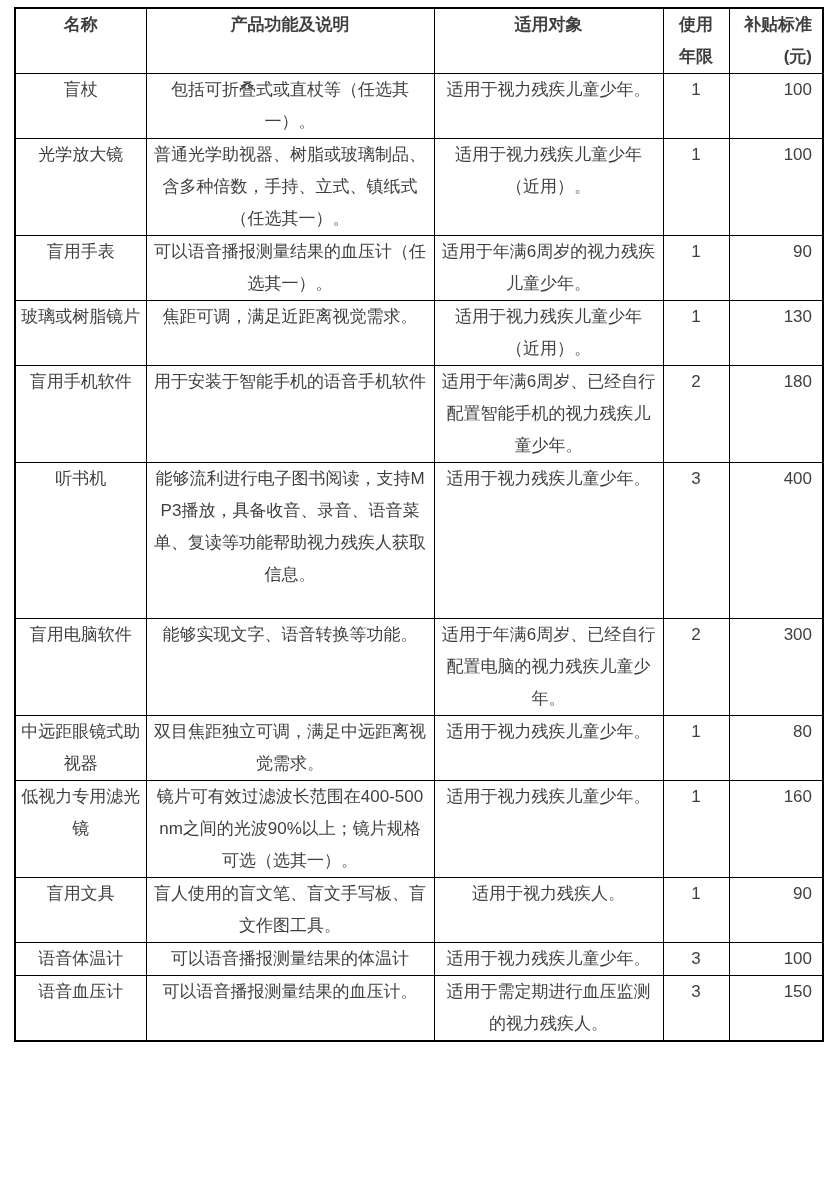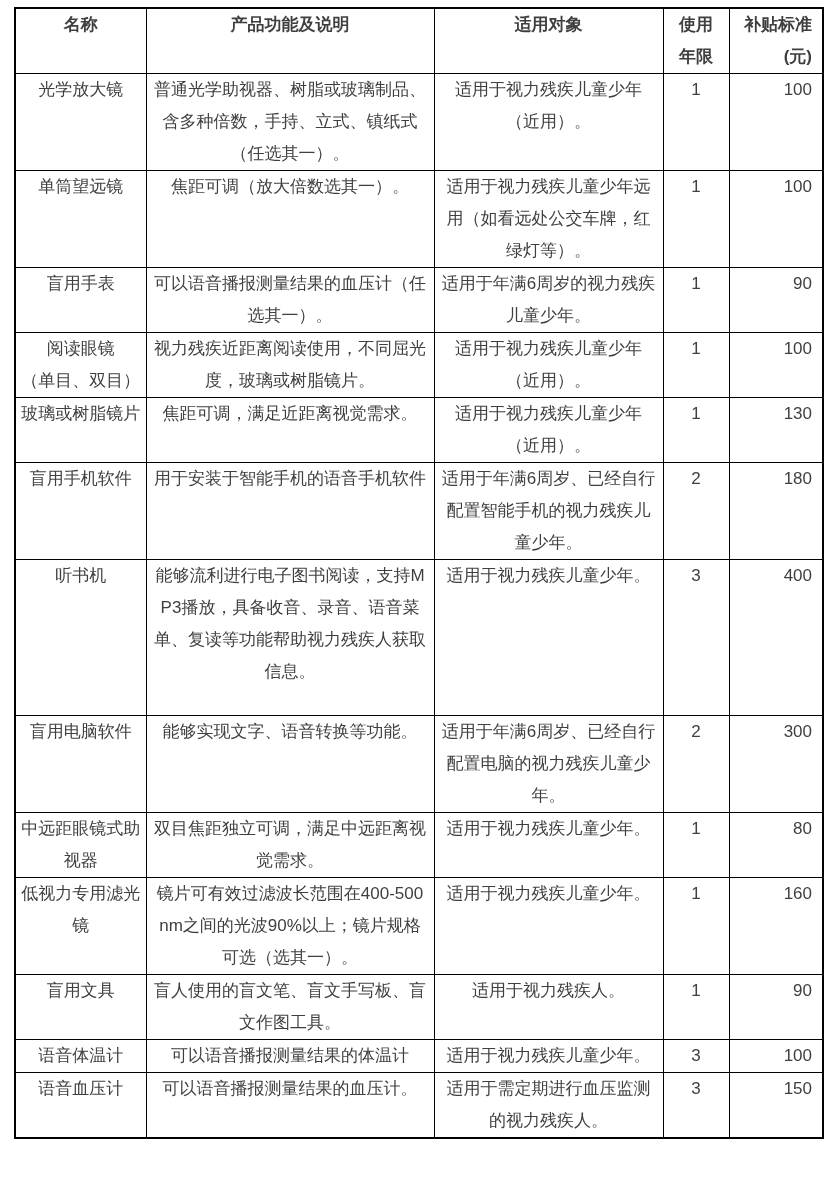--- a/index.html
+++ b/index.html
@@ -59,48 +59,40 @@
       <th class="c1">名称</th>
       <th class="c2">产品功能及说明</th>
       <th class="c3">适用对象</th>
       <th class="c4">使用
 年限</th>
       <th class="c5">补贴标准
 (元)</th>
     </tr>
   </thead>
   <tbody>
+    <tr style="height:65px">
+      <td class="c1">盲杖</td>
+      <td class="c2">包括可折叠式或直杖等（任选其一）。</td>
+      <td class="c3">适用于视力残疾儿童少年。</td>
+      <td class="c4">1</td>
+      <td class="c5">100</td>
+    </tr>
     <tr style="height:96px">
       <td class="c1">光学放大镜</td>
       <td class="c2">普通光学助视器、树脂或玻璃制品、含多种倍数，手持、立式、镇纸式（任选其一）。</td>
       <td class="c3">适用于视力残疾儿童少年（近用）。</td>
-      <td class="c4">1</td>
-      <td class="c5">100</td>
-    </tr>
-    <tr style="height:97px">
-      <td class="c1">单筒望远镜</td>
-      <td class="c2">焦距可调（放大倍数选其一）。</td>
-      <td class="c3">适用于视力残疾儿童少年远用（如看远处公交车牌，红绿灯等）。</td>
       <td class="c4">1</td>
       <td class="c5">100</td>
     </tr>
     <tr style="height:65px">
       <td class="c1">盲用手表</td>
       <td class="c2">可以语音播报测量结果的血压计（任选其一）。</td>
       <td class="c3">适用于年满6周岁的视力残疾儿童少年。</td>
       <td class="c4">1</td>
       <td class="c5">90</td>
-    </tr>
-    <tr style="height:65px">
-      <td class="c1">阅读眼镜
-（单目、双目）</td>
-      <td class="c2">视力残疾近距离阅读使用，不同屈光度，玻璃或树脂镜片。</td>
-      <td class="c3">适用于视力残疾儿童少年（近用）。</td>
-      <td class="c4">1</td>
-      <td class="c5">100</td>
     </tr>
     <tr style="height:65px">
       <td class="c1">玻璃或树脂镜片</td>
       <td class="c2">焦距可调，满足近距离视觉需求。</td>
       <td class="c3">适用于视力残疾儿童少年（近用）。</td>
       <td class="c4">1</td>
       <td class="c5">130</td>
     </tr>
     <tr style="height:97px">
       <td class="c1">盲用手机软件</td>

